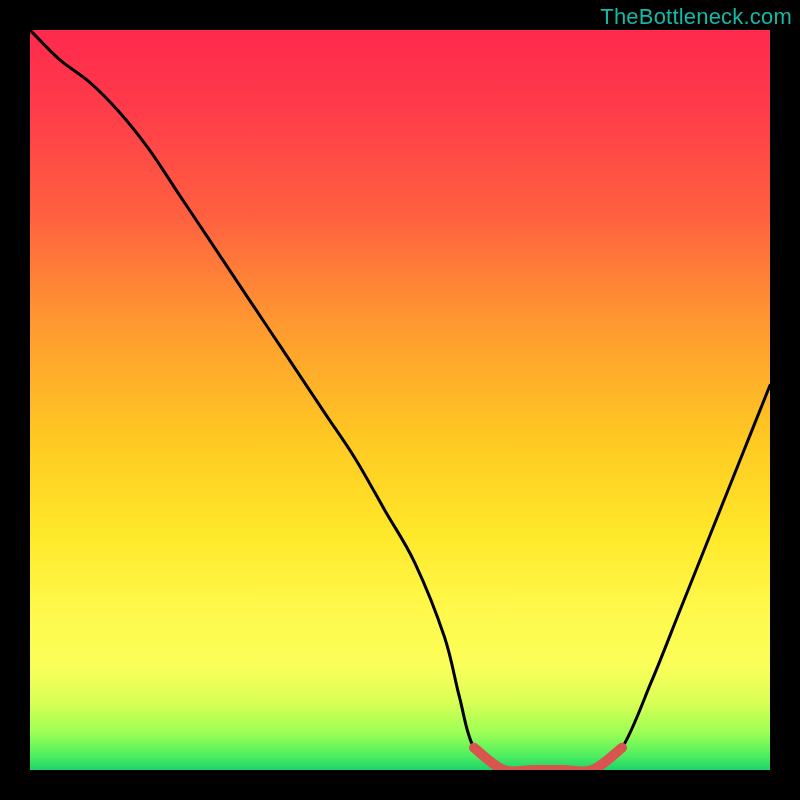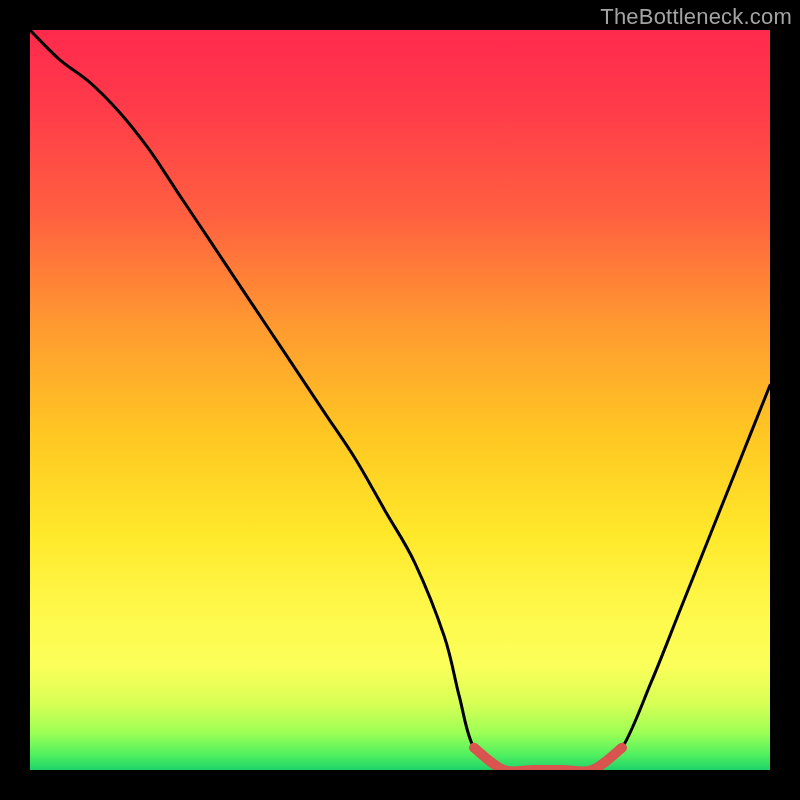--- a/index.html
+++ b/index.html
@@ -37,21 +37,21 @@
       #d8ff55 91%,
       #9cff55 95%,
       #4fef60 98%,
       #1fd36a 100%
     );
   }
   .watermark {
     position: absolute;
     top: 4px;
     right: 8px;
-    color: #a3a3a3;
+    color: #14b8a6;
     font-size: 22px;
     font-weight: 500;
     letter-spacing: 0.2px;
     user-select: none;
     text-align: right;
   }
   svg.curve {
     position: absolute;
     left: 0;
     top: 0;

